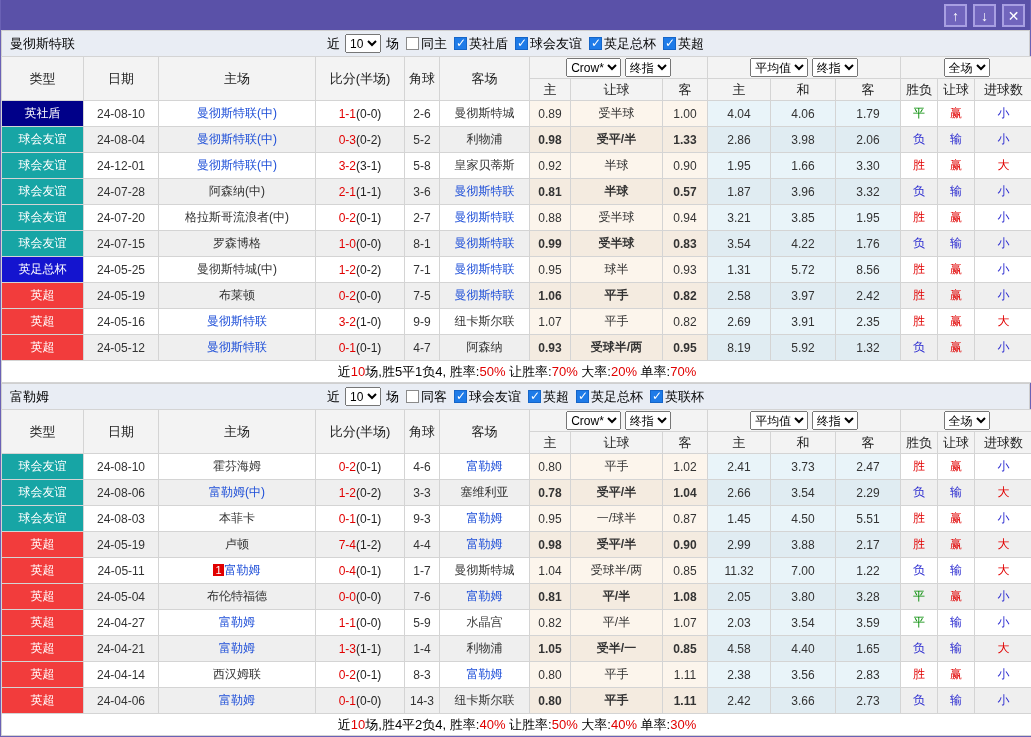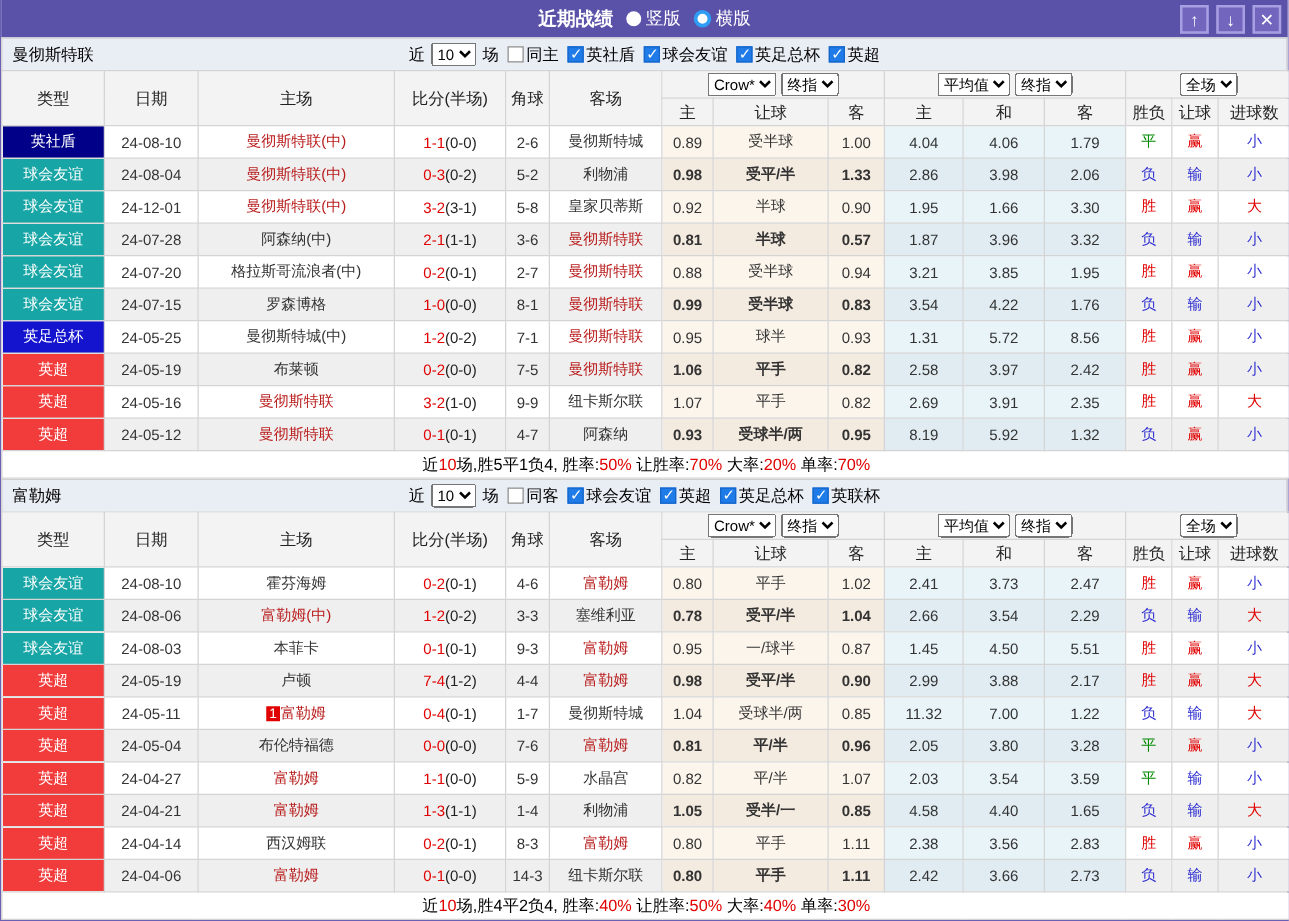--- a/index.html
+++ b/index.html
@@ -37,42 +37,31 @@
   tbody td { height: 26px; color: #333; }
   tr.odd td { background: #fff; }
   tr.even td { background: #efefef; }
   tr.odd td.cream { background: #fcf5ec; }
   tr.even td.cream { background: #f4ebe0; font-weight: bold; }
   tr.odd td.sky { background: #e9f4f9; }
   tr.even td.sky { background: #e0ecf2; }
   td.c-type { color: #fff; font-size: 12px; }
   .ft { color: #e10000; }
   .ht { color: #222; }
-  .focal { color: #b91c1c; }
+  .focal { color: #1d4ed8; }
   .badge { background: #e10000; color: #fff; padding: 0 2px; margin-right: 1px; font-size: 11px; }
   td.summary-cell { height: 22px; font-size: 13px; background: #fff; color: #000; }
   td.summary-cell .red { color: #e10000; }
 </style>
 </head>
 <body>
 
 <div class="window">
 
   <div class="titlebar">
-    <div class="title-center">
-      <span class="title-text">近期战绩</span>
-      <span class="radio-group">
-        <span class="radio"></span>
-        <span>竖版</span>
-      </span>
-      <span class="radio-group">
-        <span class="radio sel"></span>
-        <span>横版</span>
-      </span>
-    </div>
     <div class="win-btns">
       <div class="win-btn">↑</div>
       <div class="win-btn">↓</div>
       <div class="win-btn">✕</div>
     </div>
   </div>
 
   <div class="filterbar">
     <span class="team-name">曼彻斯特联</span>
     <span class="filter-center">
@@ -498,21 +487,21 @@
         </tr>
         <tr class="even">
           <td class="c-type" style="background: rgb(242, 60, 60);">英超</td>
           <td class="c-date">24-05-04</td>
           <td class="c-home"><span>布伦特福德</span></td>
           <td class="c-score"><span class="ft">0-0</span><span class="ht">(0-0)</span></td>
           <td class="c-corner">7-6</td>
           <td class="c-away"><span class="focal">富勒姆</span></td>
           <td class="cream c-h">0.81</td>
           <td class="cream c-hc">平/半</td>
-          <td class="cream c-a">0.96</td>
+          <td class="cream c-a">1.08</td>
           <td class="sky c-ah">2.05</td>
           <td class="sky c-ad">3.80</td>
           <td class="sky c-aa">3.28</td>
           <td class="c-r" style="color: rgb(1, 138, 1);">平</td>
           <td class="c-rq" style="color: rgb(225, 0, 0);">赢</td>
           <td class="c-g" style="color: rgb(42, 42, 208);">小</td>
         </tr>
         <tr class="odd">
           <td class="c-type" style="background: rgb(242, 60, 60);">英超</td>
           <td class="c-date">24-04-27</td>

